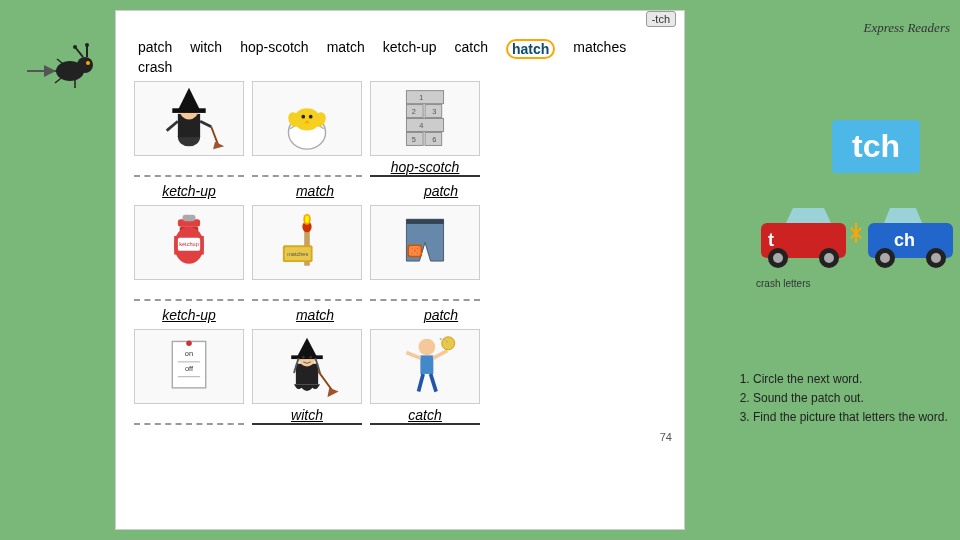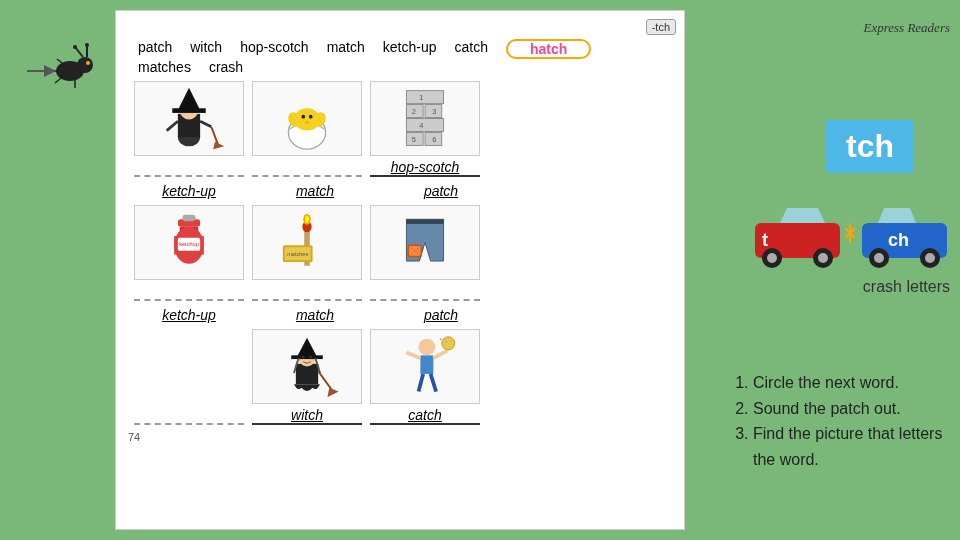--- a/index.html
+++ b/index.html
@@ -43,21 +43,21 @@
       width: 570px;
       height: 520px;
       background: white;
       border: 1px solid #ccc;
       padding: 8px 12px;
     }
 
     
     .tch-badge {
       position: absolute;
-      top: 8px;
+      top: 0;
       right: 8px;
       background: #e8e8e8;
       border: 1px solid #999;
       border-radius: 3px;
       font-size: 11px;
       padding: 1px 5px;
       color: #333;
     }
 
     
@@ -70,22 +70,22 @@
       margin-bottom: 6px;
       padding: 0 10px;
     }
     .word-bank span {
       white-space: nowrap;
     }
     .word-hatch {
       background: transparent;
       border: 2px solid orange;
       border-radius: 12px;
-      padding: 0px 22px;
-      color: #ec4899;
+      padding: 0px 4px;
+      color: #0c4a6e;
       font-weight: bold;
     }
 
     
     .picture-row {
       display: flex;
       gap: 8px;
       margin: 6px 0;
       align-items: flex-end;
       padding: 0 6px;
@@ -149,29 +149,29 @@
       font-size: 14px;
       font-style: italic;
     }
 
     .word-underline {
       text-decoration: underline;
     }
 
     
     .page-num {
-      text-align: left;
+      text-align: right;
       font-size: 11px;
       color: #555;
     }
 
     
     .right-panel {
       position: absolute;
-      right: 10px;
+      right: 4px;
       top: 120px;
       width: 200px;
     }
 
     .tch-box {
       background: #4db8e8;
       color: white;
       font-size: 32px;
       font-weight: bold;
       text-align: center;
@@ -183,33 +183,33 @@
     }
 
     .crash-cars {
       display: flex;
       align-items: center;
       justify-content: center;
       margin: 5px 0;
     }
 
     .crash-letters-label {
-      font-size: 16px;
-      text-align: right;
+      font-size: 10px;
+      text-align: left;
       color: #333;
       margin-top: 3px;
     }
 
     
     .instructions {
       position: absolute;
       right: 10px;
       top: 370px;
       width: 215px;
-      font-size: 16px;
+      font-size: 12px;
       color: #222;
       line-height: 1.6;
     }
 
     .instructions ol {
       padding-left: 18px;
     }
 
   </style>
 </head>
@@ -409,20 +409,33 @@
       <span class="word-underline">match</span>
     </div>
     <div style="width:110px; text-align:center; margin-left:8px;">
       <span class="word-underline">patch</span>
     </div>
   </div>
 
   <div class="picture-row">
 
     <div class="pic-and-line">
+      <div class="pic-cell">
+        <svg viewBox="0 0 80 70" width="80" height="65">
+
+          <rect x="22" y="8" width="36" height="50" fill="white" stroke="#aaa" stroke-width="1.5"></rect>
+
+          <text x="40" y="24" font-size="8" fill="#333" text-anchor="middle">on</text>
+          <line x1="28" y1="30" x2="52" y2="30" stroke="#aaa" stroke-width="1"></line>
+          <text x="40" y="40" font-size="8" fill="#333" text-anchor="middle">off</text>
+          <line x1="28" y1="46" x2="52" y2="46" stroke="#aaa" stroke-width="1"></line>
+
+          <circle cx="40" cy="10" r="3" fill="#cc3333"></circle>
+        </svg>
+      </div>
       <div class="answer-line dashed"></div>
     </div>
 
     <div class="pic-and-line">
       <div class="pic-cell">
         <svg viewBox="0 0 80 70" width="80" height="65">
 
           <rect x="28" y="32" width="24" height="22" fill="#222"></rect>
 
           <circle cx="40" cy="26" r="9" fill="#f5c89a"></circle>

